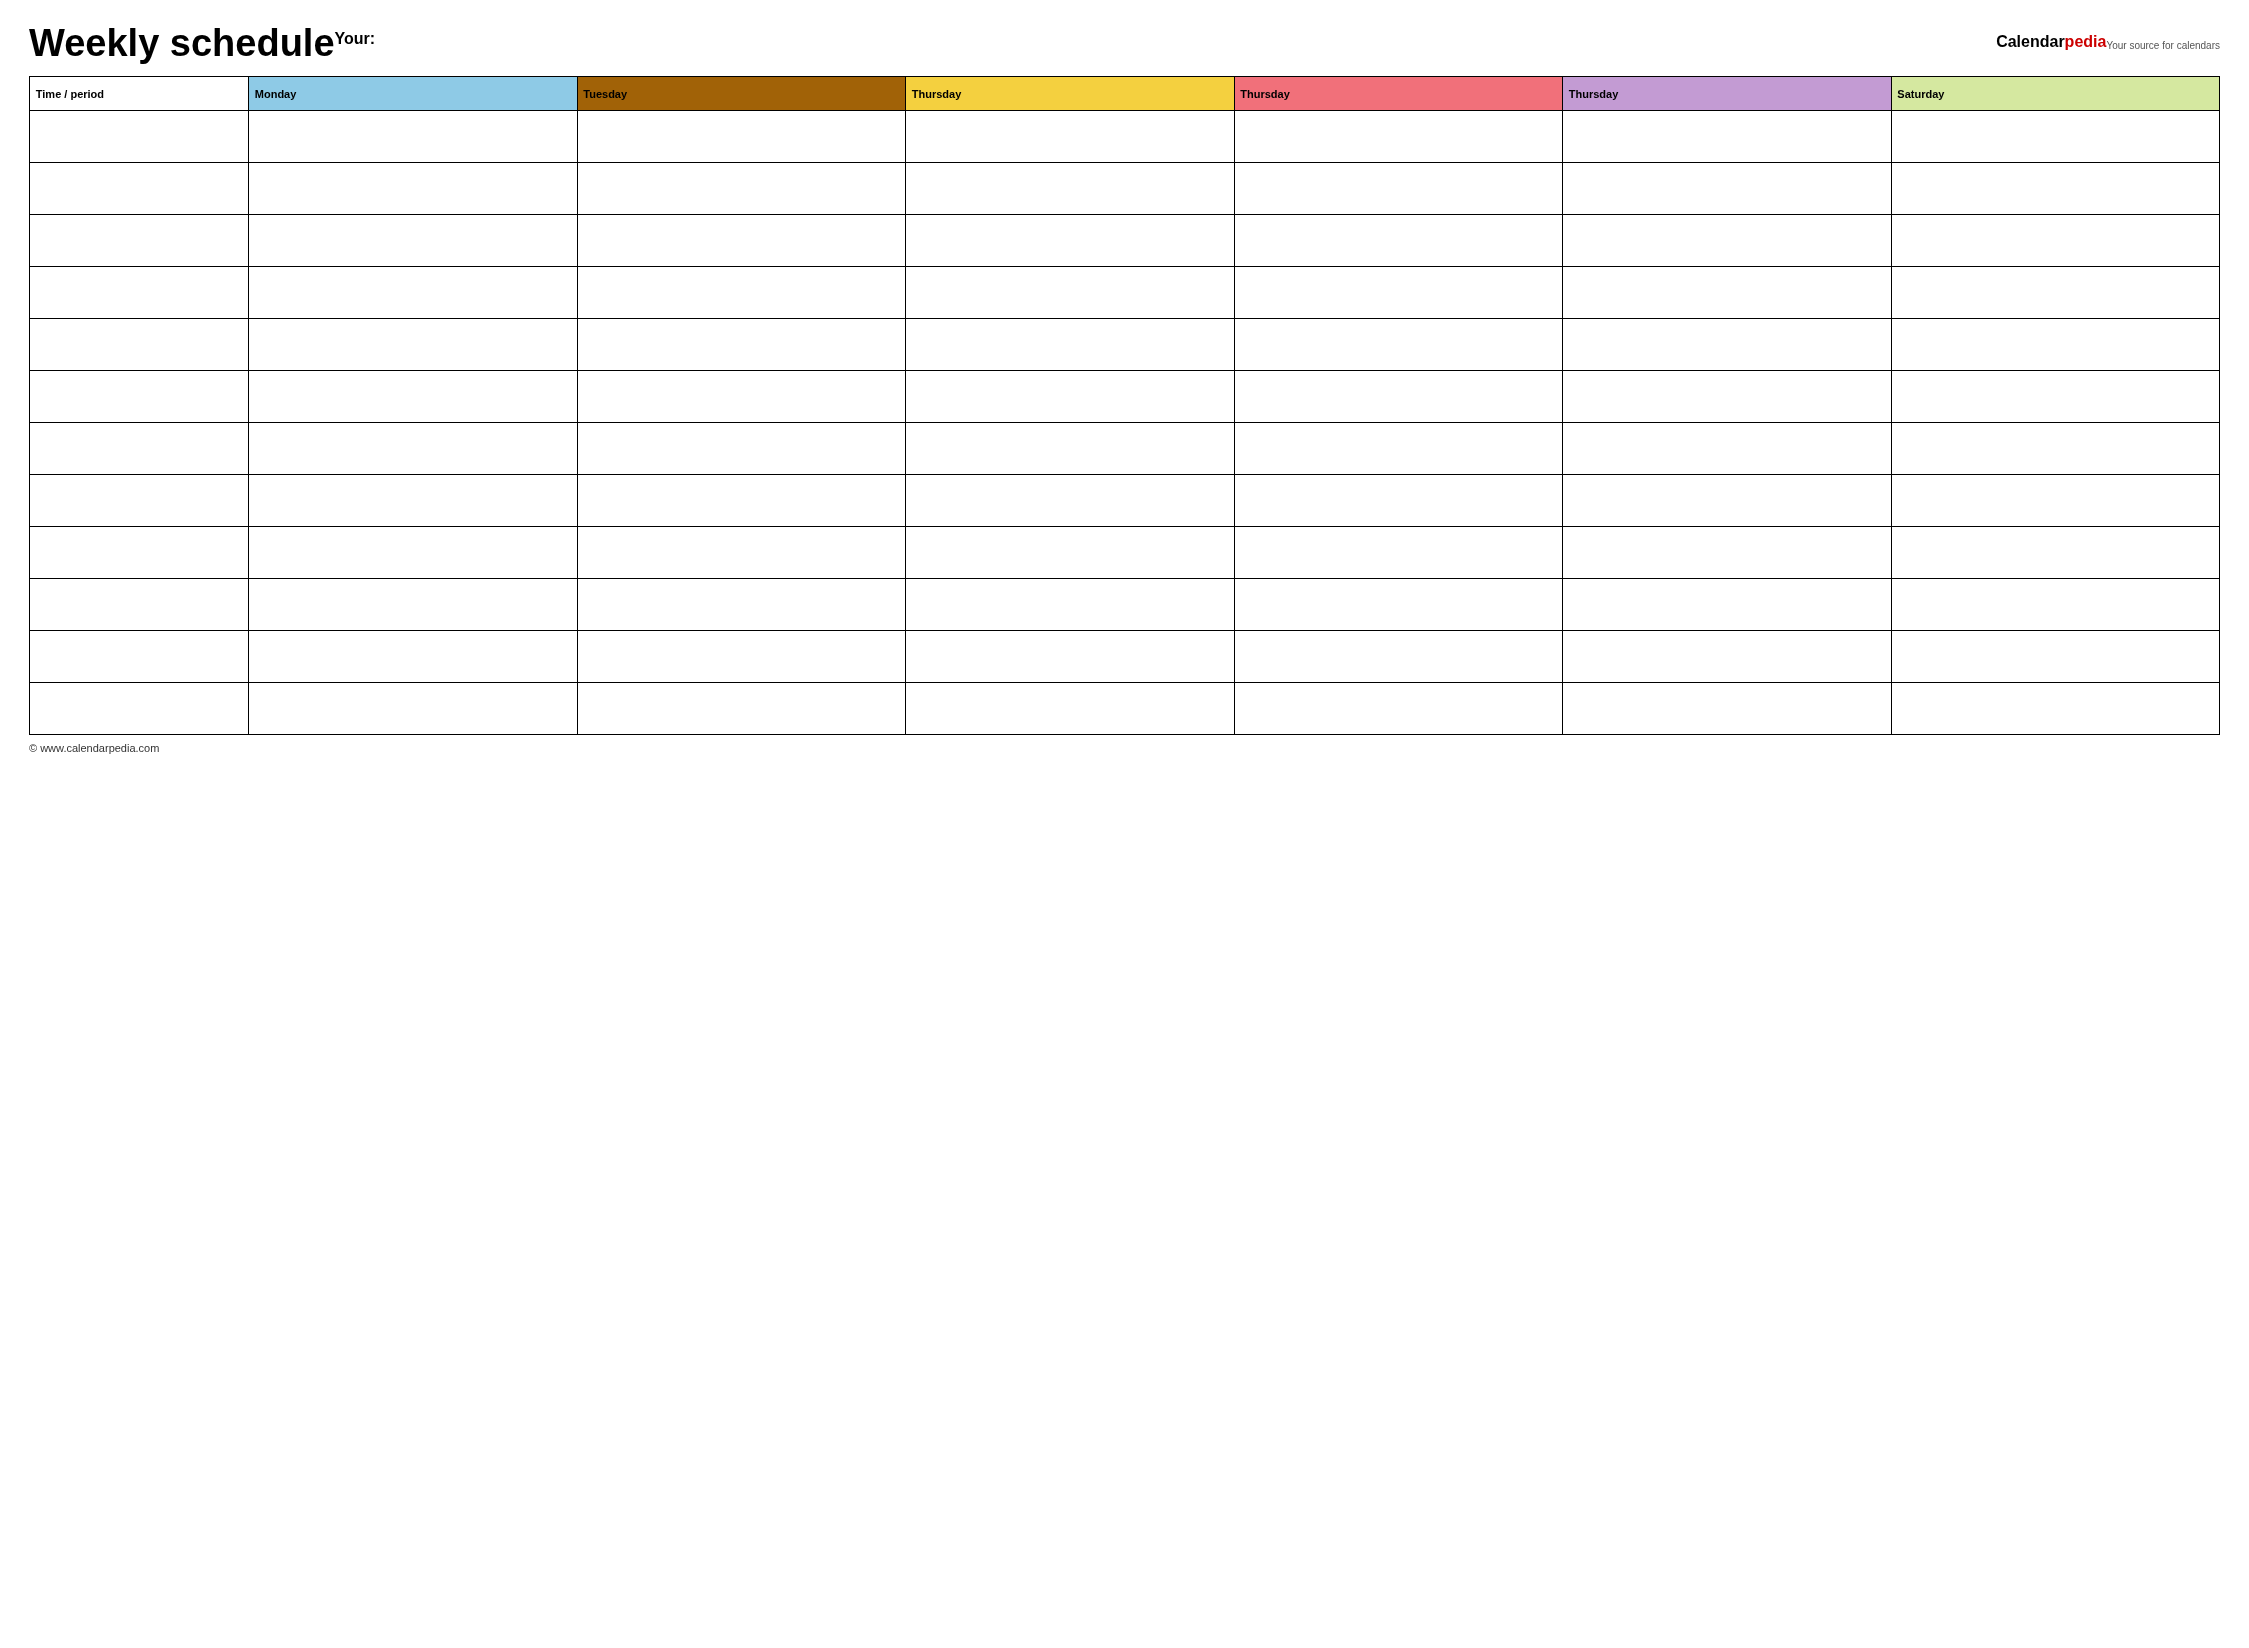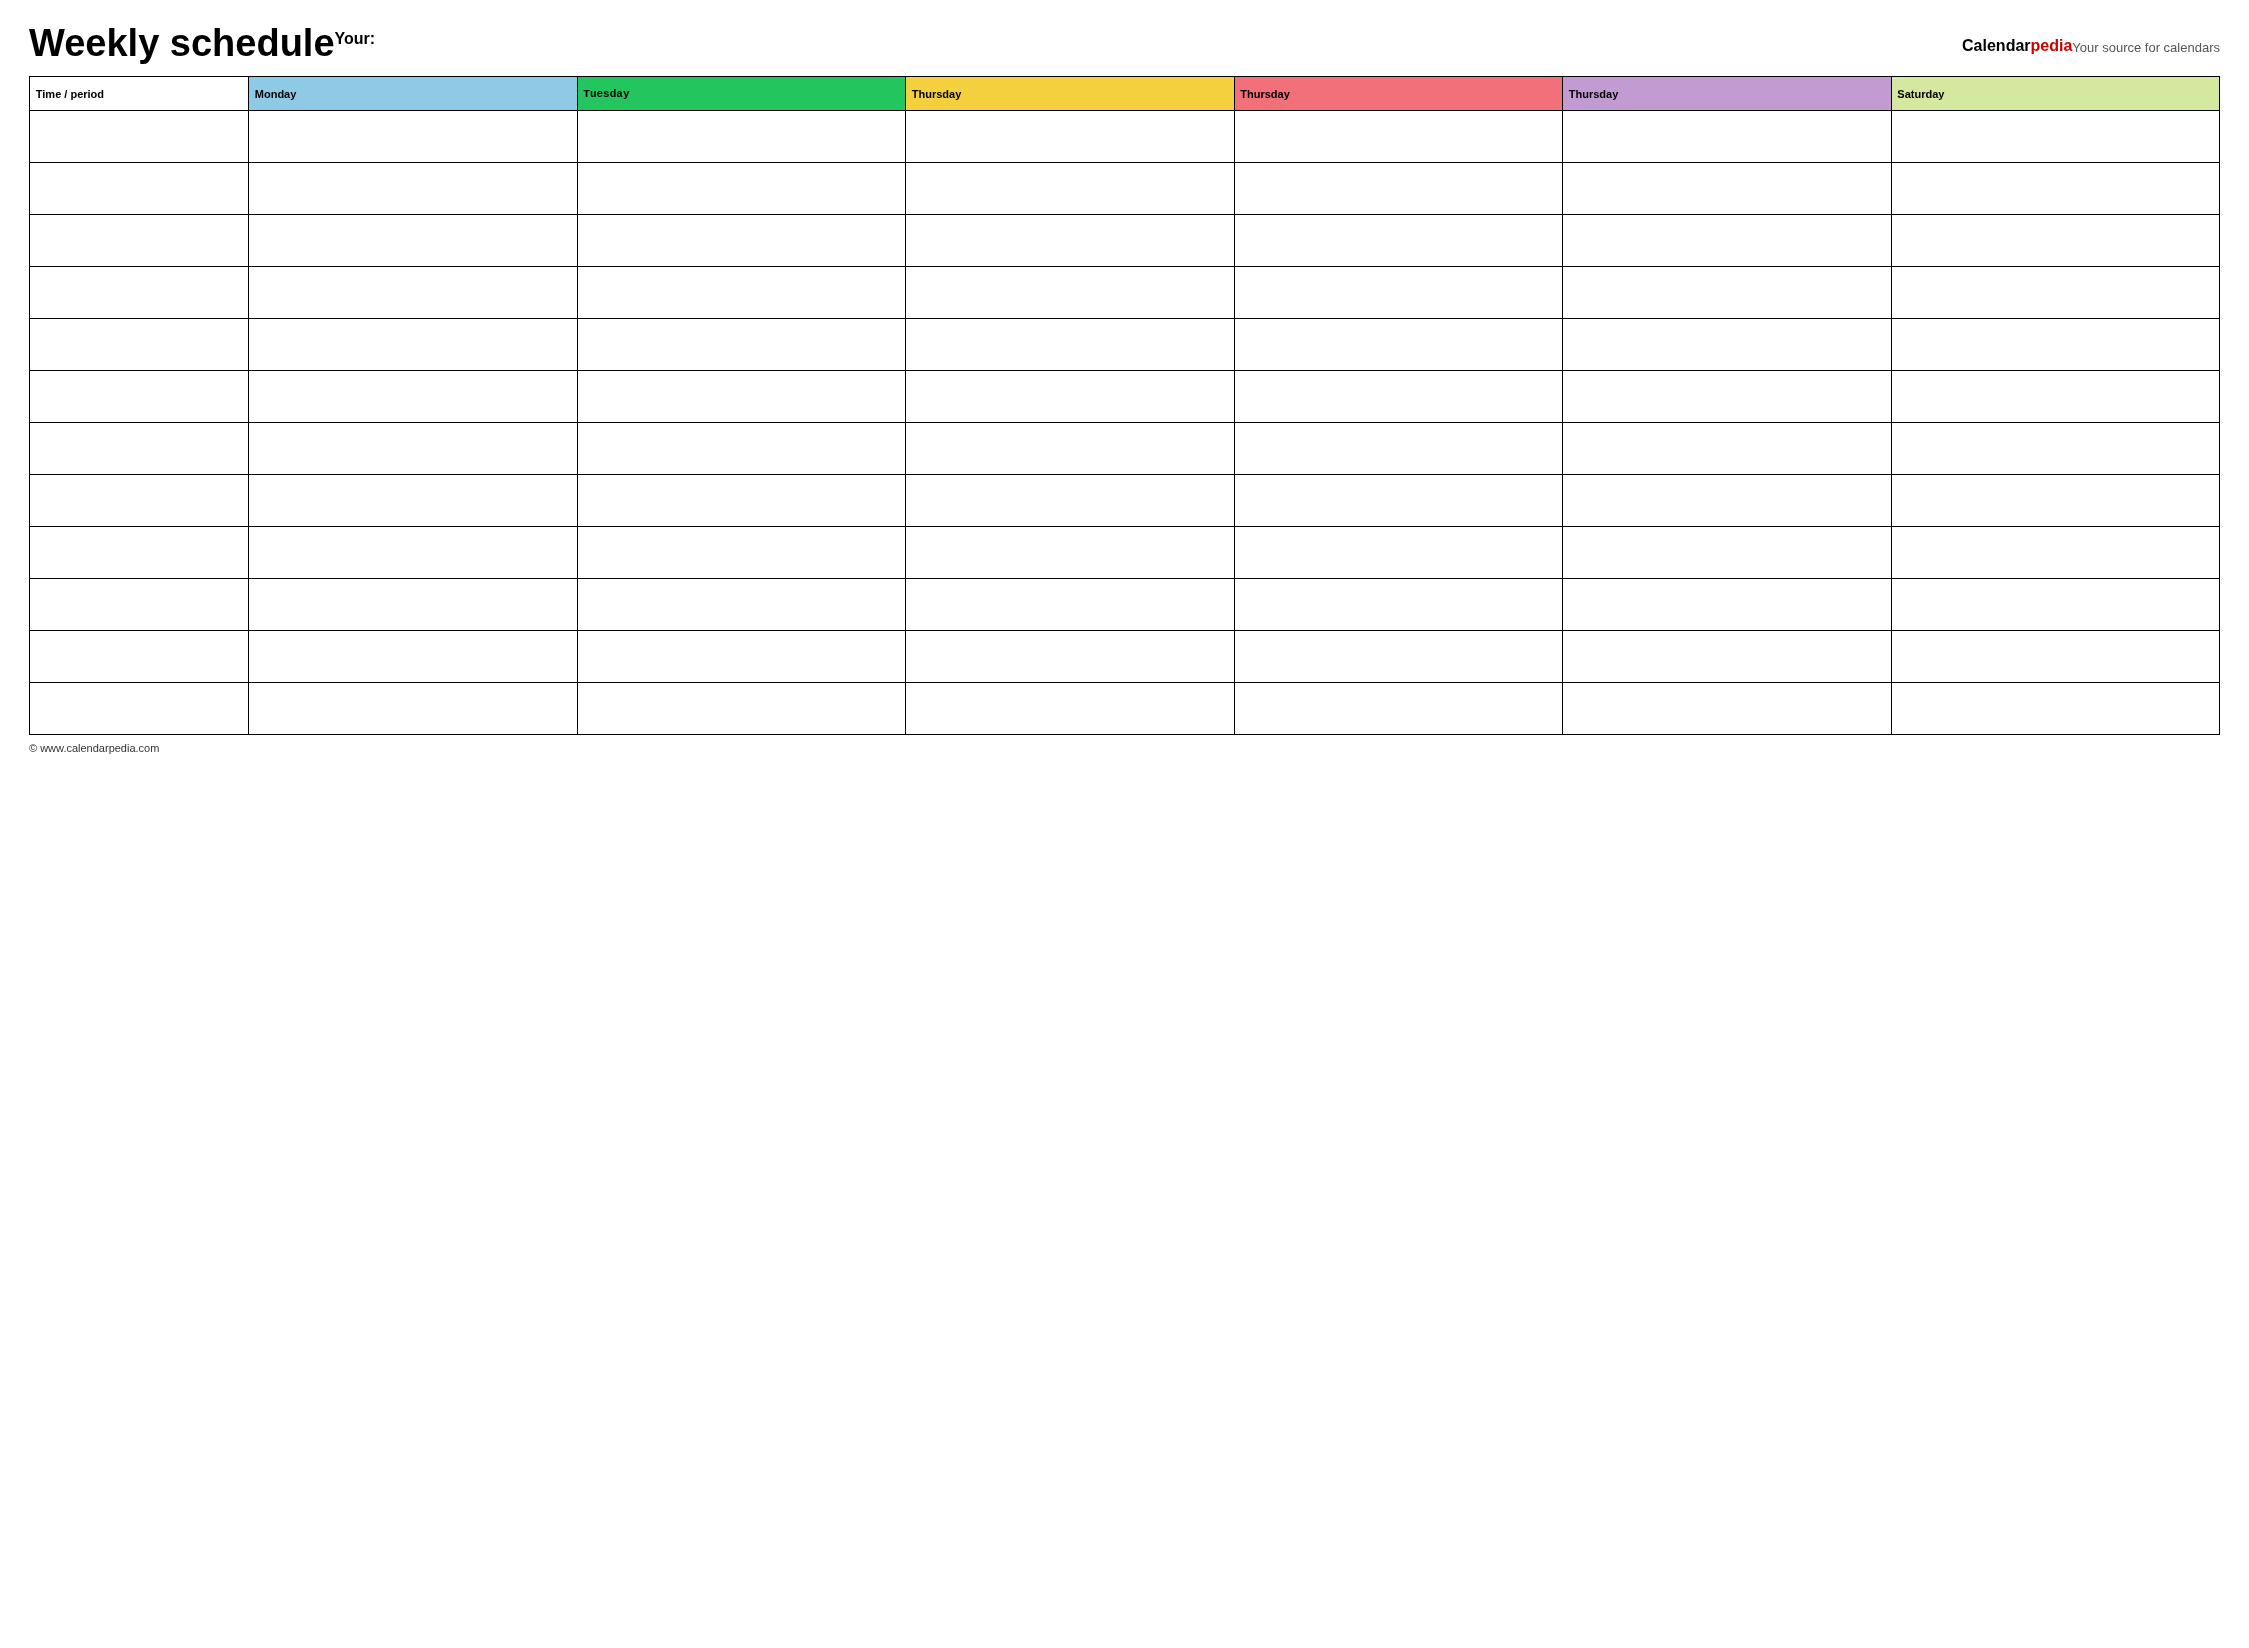--- a/index.html
+++ b/index.html
@@ -55,21 +55,21 @@
       color: #000000;
       font-weight: bold;
     }
 
     .logo-text .pedia {
       color: #cc0000;
       font-weight: bold;
     }
 
     .logo-subtitle {
-      font-size: 13px;
+      font-size: 10px;
       color: #555555;
       margin-top: 17px;
     }
 
     .schedule-table {
       width: 100%;
       border-collapse: collapse;
       margin-top: 11.6px;
       border: 1.5px solid #000000;
     }
@@ -92,23 +92,22 @@
       width: 10%;
       font-size: 13px;
     }
 
     .th-monday {
       background-color: #8ecae6;
       width: 15%;
     }
 
     .th-tuesday {
-      background-color: #22c55e;
-      width: 15%;
-      font-family: Liberation Mono, monospace;
+      background-color: #a16207;
+      width: 15%;
     }
 
     .th-wednesday {
       background-color: #f4d03f;
       width: 15%;
     }
 
     .th-thursday {
       background-color: #f1707a;
       width: 15%;

